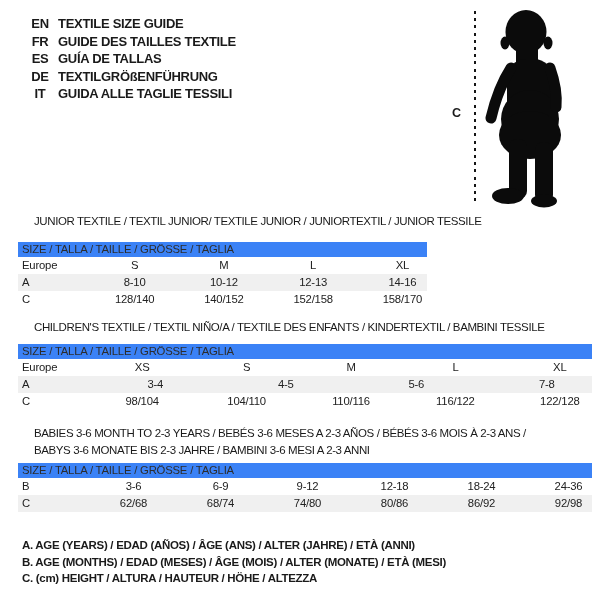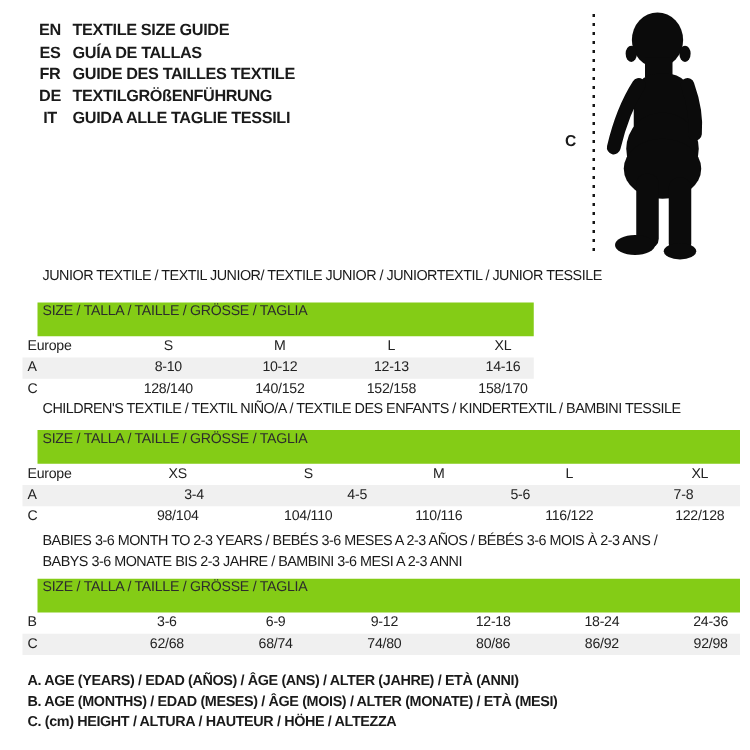--- a/index.html
+++ b/index.html
@@ -26,22 +26,22 @@
     letter-spacing:-0.4px; white-space:nowrap; }
   .title-1 { top:215px; }
   .title-2 { top:321px; }
   .title-3 { top:425px; line-height:17px; }
 
   
   .tbl { position:absolute; left:18px; font-size:11.3px; letter-spacing:-0.2px; color:#222; }
   .tbl-1 { top:242px; width:409px; }
   .tbl-2 { top:344px; width:574px; }
   .tbl-3 { top:463px; width:574px; }
-  .tbl-head { height:27px; line-height:15px; background:#84cc16; color:#2c2c2c;
-    padding-left:4px; box-sizing:border-box;margin-left:12px; }
+  .tbl-head { height:15px; line-height:15px; background:#3b82f6; color:#2c2c2c;
+    padding-left:4px; box-sizing:border-box; }
   .tbl-row { display:flex; height:17px; line-height:17px;gap:40px; }
   .tbl-row.alt { background:#f0f0f0; }
   .cell { flex:1; text-align:center; white-space:nowrap; }
   .cell.label { flex:0 0 52px; text-align:left; padding-left:4px; box-sizing:border-box; }
 
   
   .legend { position:absolute; left:22px; top:537px; font-weight:bold;
     font-size:11.5px; letter-spacing:-0.3px; }
   .legend-line { height:16.6px; line-height:16.6px; white-space:nowrap; }
 </style>
@@ -49,26 +49,26 @@
 <body>
 
 <div class="canvas">
 
   <div class="lang-list">
     <div class="lang-row">
       <span class="lang-code">EN</span>
       <span class="lang-text">TEXTILE SIZE GUIDE</span>
     </div>
     <div class="lang-row">
+      <span class="lang-code">FR</span>
+      <span class="lang-text">GUIDE DES TAILLES TEXTILE</span>
+    </div>
+    <div class="lang-row">
       <span class="lang-code">ES</span>
       <span class="lang-text">GUÍA DE TALLAS</span>
-    </div>
-    <div class="lang-row">
-      <span class="lang-code">FR</span>
-      <span class="lang-text">GUIDE DES TAILLES TEXTILE</span>
     </div>
     <div class="lang-row">
       <span class="lang-code">DE</span>
       <span class="lang-text">TEXTILGRÖßENFÜHRUNG</span>
     </div>
     <div class="lang-row">
       <span class="lang-code">IT</span>
       <span class="lang-text">GUIDA ALLE TAGLIE TESSILI</span>
     </div>
   </div>

